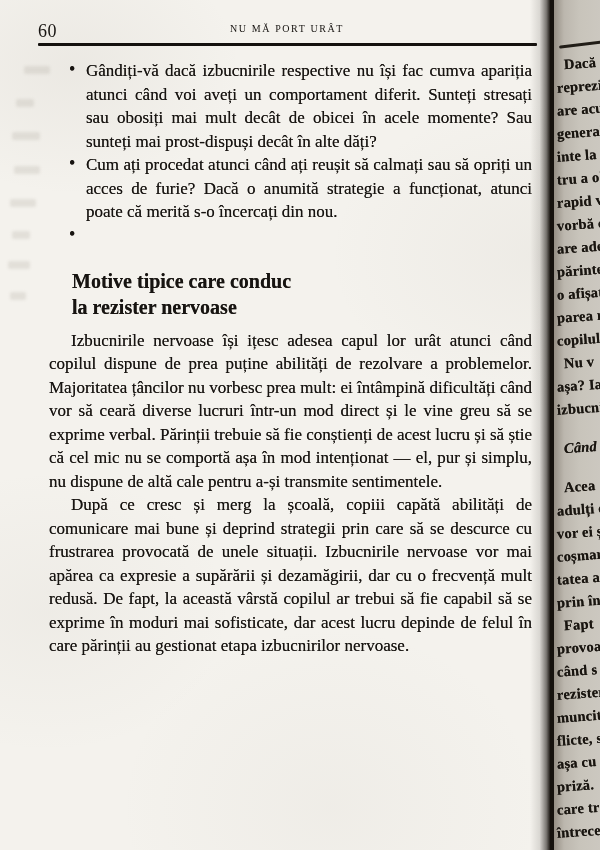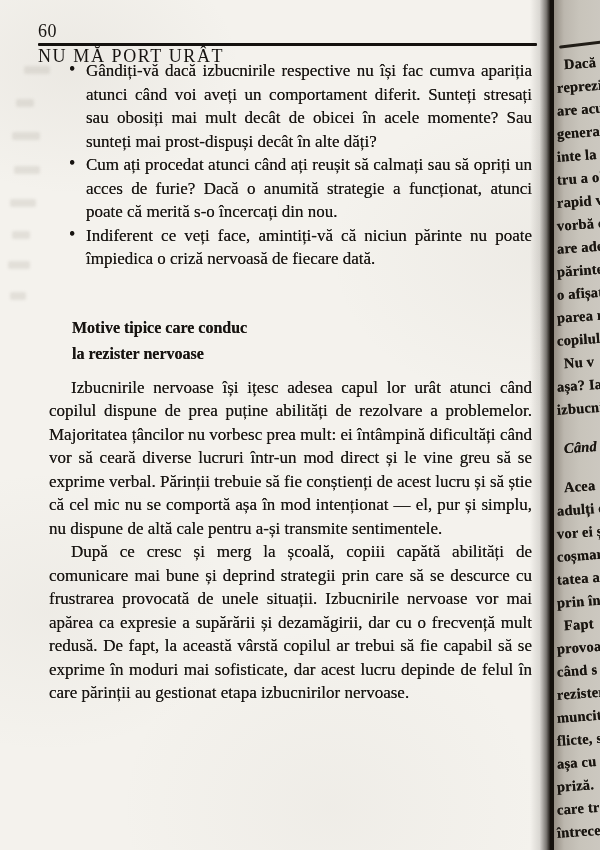--- a/index.html
+++ b/index.html
@@ -16,32 +16,32 @@
       radial-gradient(240px 180px at 12% 8%, rgba(160,152,140,.10), transparent 70%),
       radial-gradient(300px 220px at 90% 30%, rgba(160,152,140,.08), transparent 70%),
       radial-gradient(260px 200px at 8% 72%, rgba(160,152,140,.07), transparent 70%),
       radial-gradient(300px 260px at 55% 95%, rgba(160,152,140,.06), transparent 70%);
   }
   .main-page{position:absolute;left:0;top:0;width:546px;height:850px;}
 
   
   .pg-number{position:absolute;left:38px;top:21px;font-size:18px;letter-spacing:.5px;}
   .running-title{
-    position:absolute;left:38px;top:23px;width:498px;text-align:left;
-    font-size:18px;letter-spacing:1.6px;margin-top:23px;
+    position:absolute;left:38px;top:23px;width:498px;text-align:center;
+    font-size:10px;letter-spacing:1.6px;
   }
   .header-rule{position:absolute;left:38px;top:43px;width:499px;height:2.5px;background:#14110e;border-radius:1px;}
 
   
   .content{position:absolute;left:49px;top:59px;width:483px;
     font-size:17px;line-height:23.5px;
     text-shadow:0 0 .35px rgba(23,18,13,.75);}
   .bullet-item{position:relative;padding-left:37px;text-align:justify;}
   .bullet-marker{position:absolute;left:20px;top:-1px;font-size:18px;}
-  .section-heading{margin:44px 0 0 23px;font-weight:bold;font-size:16px;line-height:26.5px;}
+  .section-heading{margin:44px 0 0 23px;font-weight:bold;font-size:20px;line-height:26.5px;}
   .para{margin:0;text-align:justify;text-indent:22px;}
   .para.first{margin-top:8px;}
 
   
   .margin-bleed{position:absolute;left:0;top:0;}
   .margin-bleed i{position:absolute;display:block;background:#a49e93;opacity:.22;
     filter:blur(1.6px);border-radius:2px;height:8px;}
   .bm1{left:24px;top:66px;width:26px;}
   .bm2{left:16px;top:99px;width:18px;}
   .bm3{left:12px;top:132px;width:28px;}
@@ -103,21 +103,20 @@
       <div class="bullet-item">
         <span class="bullet-marker">•</span>
         <span>Gândiți-vă dacă izbucnirile respective nu își fac cumva apariția atunci când voi aveți un comportament diferit. Sunteți stresați sau obosiți mai mult decât de obicei în acele momente? Sau sunteți mai prost-dispuși decât în alte dăți?</span>
       </div>
       <div class="bullet-item">
         <span class="bullet-marker">•</span>
         <span>Cum ați procedat atunci când ați reușit să calmați sau să opriți un acces de furie? Dacă o anumită strategie a funcționat, atunci poate că merită s-o încercați din nou.</span>
       </div>
       <div class="bullet-item">
         <span class="bullet-marker">•</span>
-        <span>Indiferent ce veți face, amintiți-vă că niciun părinte nu poate împiedica o criză nervoasă de fiecare dată.</span>
       </div>
 
       <div class="section-heading">
         <div>Motive tipice care conduc</div>
         <div>la rezister nervoase</div>
       </div>
 
       <p class="para first">Izbucnirile nervoase își ițesc adesea capul lor urât atunci când copilul dispune de prea puține abilități de rezolvare a problemelor. Majoritatea țâncilor nu vorbesc prea mult: ei întâmpină dificultăți când vor să ceară diverse lucruri într-un mod direct și le vine greu să se exprime verbal. Părinții trebuie să fie conștienți de acest lucru și să știe că cel mic nu se comportă așa în mod intenționat — el, pur și simplu, nu dispune de altă cale pentru a-și transmite sentimentele.</p>
       <p class="para">După ce cresc și merg la școală, copiii capătă abilități de comunicare mai bune și deprind strategii prin care să se descurce cu frustrarea provocată de unele situații. Izbucnirile nervoase vor mai apărea ca expresie a supărării și dezamăgirii, dar cu o frecvență mult redusă. De fapt, la această vârstă copilul ar trebui să fie capabil să se exprime în moduri mai sofisticate, dar acest lucru depinde de felul în care părinții au gestionat etapa izbucnirilor nervoase.</p>
 

